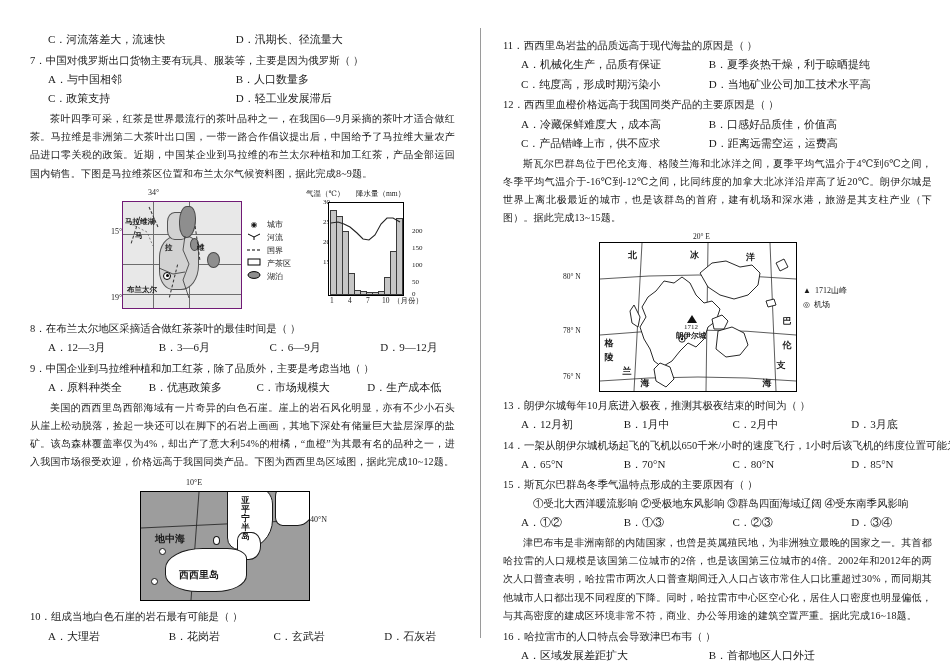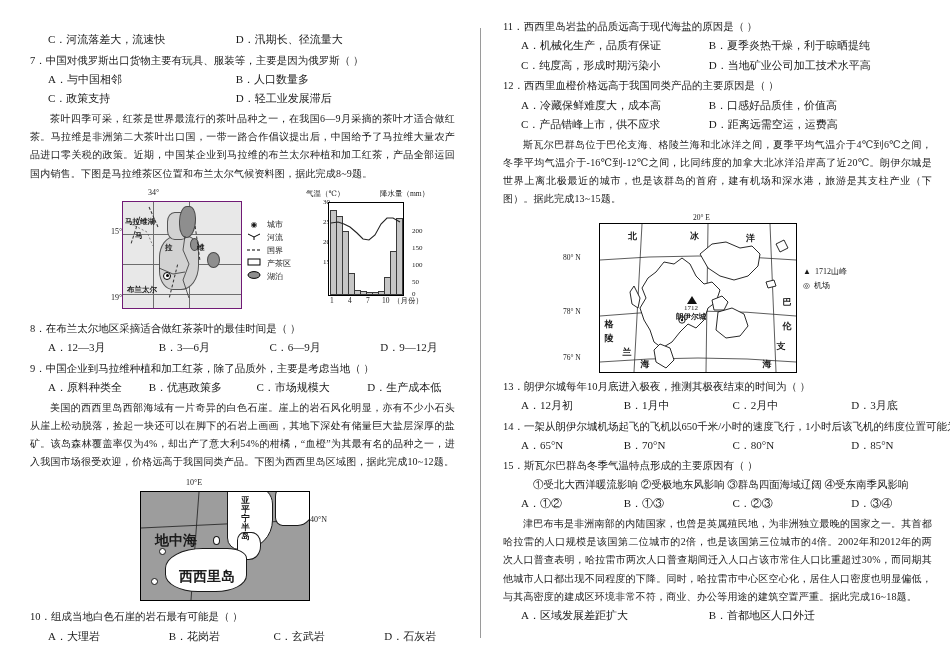--- a/index.html
+++ b/index.html
@@ -6,21 +6,21 @@
   body{font-family:"Liberation Serif","DejaVu Serif",serif;color:#1a1a1a;}
   .page{position:relative;width:950px;height:672px;background:#fff;overflow:hidden;}
 
   
   .col{position:absolute;top:0;height:672px;overflow:hidden;}
   .col-left{left:0;width:477px;}
   .col-right{left:477px;width:473px;}
   .divider{position:absolute;left:480px;top:28px;width:1px;height:610px;background:#9a9a9a;}
 
   .inner{padding:30px 22px 0 30px;}
-  .inner-r{padding:15px 18px 0 26px;}
+  .inner-r{padding:34px 18px 0 26px;}
 
   
   .q{font-size:10.5px;line-height:1.55;margin:4px 0 2px 0;white-space:nowrap;}
   .q .num{display:inline-block;min-width:15px;}
   .opts{font-size:11px;line-height:1.6;margin:1px 0 2px 18px;white-space:nowrap;}
   .opts span.o{display:inline-block;}
   .para{font-size:10px;line-height:1.82;text-indent:2em;text-align:justify;
         letter-spacing:.2px;white-space:normal;word-break:break-all;}
   .sub{font-size:10.5px;line-height:1.6;margin:2px 0 2px 30px;white-space:nowrap;}
 
@@ -65,21 +65,21 @@
   .bar{position:absolute;bottom:0;background:#c6c6c6;border:1px solid #3a3a3a;}
   .cl-xl{position:absolute;font-size:7.5px;}
   svg.tline{position:absolute;left:0;top:0;}
 
   
   .figsic{width:196px;height:128px;margin-left:96px;}
   .sicbox{position:absolute;left:14px;top:14px;width:168px;height:108px;
           border:1px solid #000;background:#9d9d9d;overflow:hidden;}
   .sic-lab{position:absolute;font-size:8px;white-space:nowrap;}
   .land{position:absolute;background:#fff;border:1px solid #1a1a1a;}
-  .sicname{position:absolute;font-size:14px;font-weight:bold;}
+  .sicname{position:absolute;font-size:10px;font-weight:bold;}
   .vlabel{position:absolute;font-size:8.5px;font-weight:bold;width:9px;
           line-height:1.05;text-align:center;}
 
   
   .figsv{width:300px;height:160px;margin-left:62px;}
   .svbox{position:absolute;left:34px;top:8px;width:196px;height:148px;
          border:1px solid #000;background:#fff;overflow:hidden;}
   .sv-lat{position:absolute;font-size:7.5px;white-space:nowrap;}
   .sv-lon{position:absolute;font-size:7.5px;white-space:nowrap;}
   .sv-sea{position:absolute;font-size:9px;font-weight:bold;}
@@ -192,21 +192,21 @@
             <svg width="14" height="8">
                   <ellipse cx="7" cy="4" rx="6" ry="3.4" fill="#8e8e8e" stroke="#000" stroke-width="1"></ellipse>
                 </svg>
           </span>
           <span>湖泊</span>
         </div>
       </div>
 
       <div class="climate">
         <div class="cl-title" style="left:-2px;">气温（℃）</div>
-        <div class="cl-title" style="left:72px;">降水量（mm）</div>
+        <div class="cl-title" style="left:48px;">降水量（mm）</div>
 
         <div class="cl-yl" style="top:9px;">30</div>
         <div class="cl-yl" style="top:29px;">25</div>
         <div class="cl-yl" style="top:49px;">20</div>
         <div class="cl-yl" style="top:69px;">15</div>
 
         <div class="cl-yr" style="top:38px;">200</div>
         <div class="cl-yr" style="top:55px;">150</div>
         <div class="cl-yr" style="top:72px;">100</div>
         <div class="cl-yr" style="top:89px;">50</div>
@@ -428,20 +428,23 @@
     <div class="sub">①受北大西洋暖流影响 ②受极地东风影响 ③群岛四面海域辽阔 ④受东南季风影响</div>
     <div class="opts">
       <span class="o" style="width:100px;">A．①②</span>
       <span class="o" style="width:106px;">B．①③</span>
       <span class="o" style="width:116px;">C．②③</span>
       <span class="o">D．③④</span>
     </div>
 
     <div class="para">津巴布韦是非洲南部的内陆国家，也曾是英属殖民地，为非洲独立最晚的国家之一。其首都哈拉雷的人口规模是该国第二位城市的2倍，也是该国第三位城市的4倍。2002年和2012年的两次人口普查表明，哈拉雷市两次人口普查期间迁入人口占该市常住人口比重超过30%，而同期其他城市人口都出现不同程度的下降。同时，哈拉雷市中心区空心化，居住人口密度也明显偏低，与其高密度的建成区环境非常不符，商业、办公等用途的建筑空置严重。据此完成16~18题。</div>
 
+    <div class="q">
+      <span class="num">16．</span><span>哈拉雷市的人口特点会导致津巴布韦（   ）</span>
+    </div>
     <div class="opts">
       <span class="o w2-b">A．区域发展差距扩大</span>
       <span class="o">B．首都地区人口外迁</span>
     </div>
 
    </div>
   </div>
 
 </div>
 

